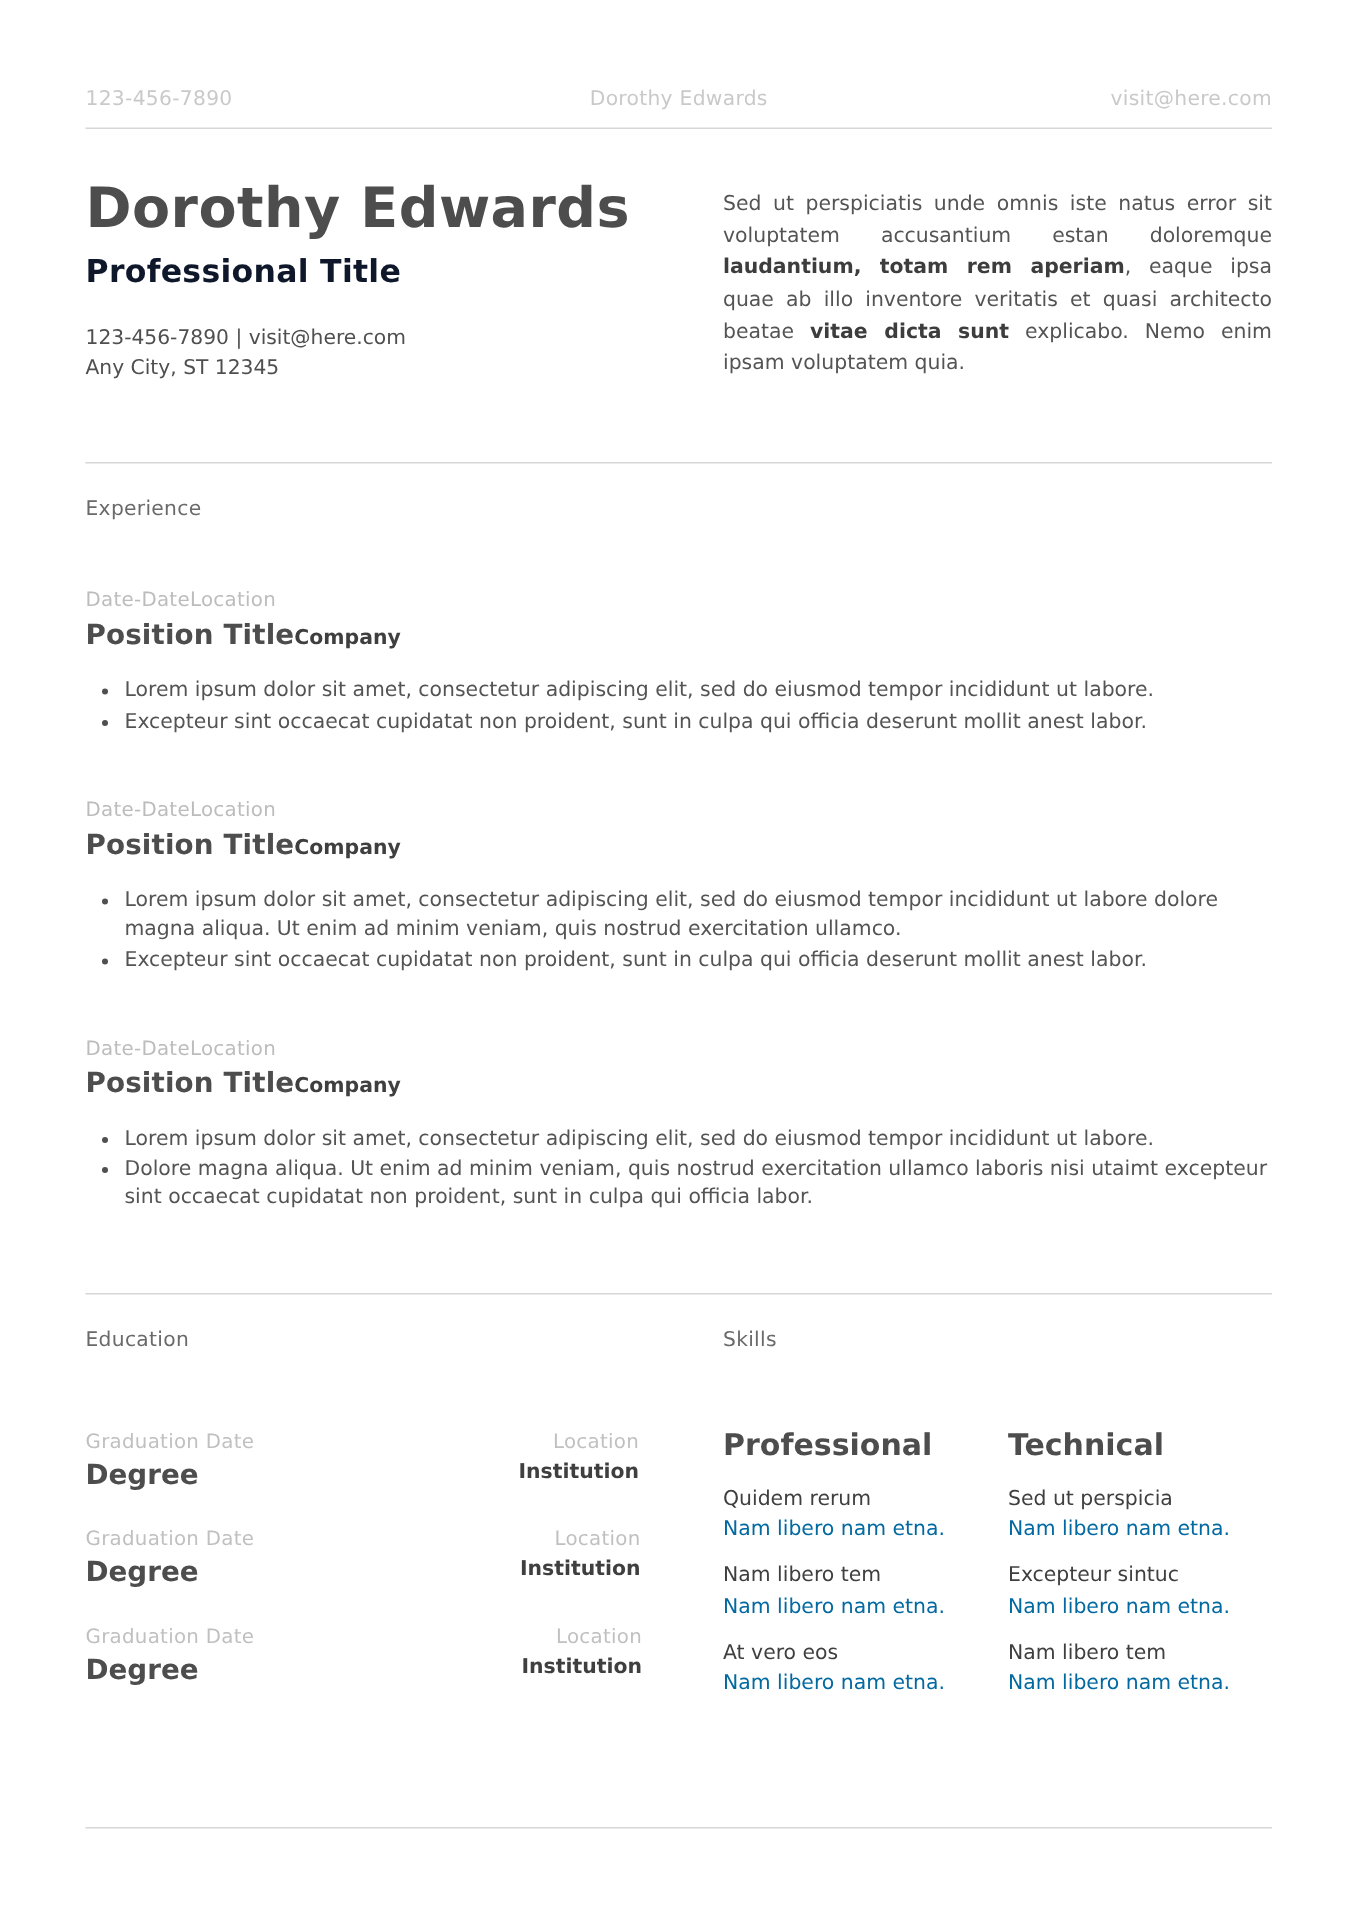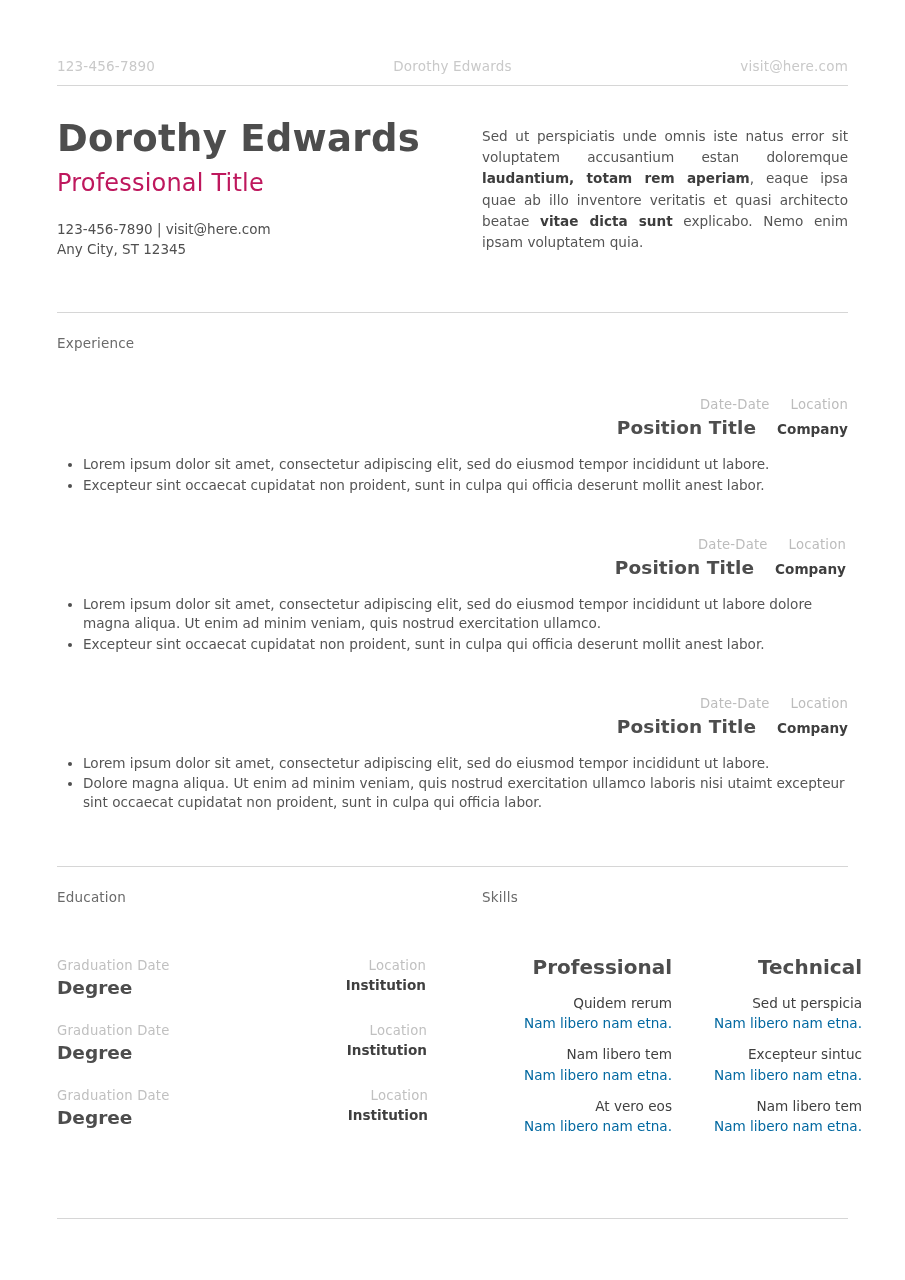--- a/index.html
+++ b/index.html
@@ -67,23 +67,23 @@
   }
   .full-name {
     font-size: 37px;
     font-weight: 600;
     color: #4d4d4d;
     letter-spacing: 0.3px;
     line-height: 1.05;
     margin: 0;
   }
   .prof-title {
-    font-size: 24px;
-    font-weight: 400;
-    color: #be185d;
+    font-size: 21px;
+    font-weight: 700;
+    color: #0f172a;
     margin: 10px 0 0 0;
     letter-spacing: 0.2px;
   }
   .contact-lines {
     margin-top: 22px;
     font-size: 13.5px;
     line-height: 1.5;
     color: #4f4f4f;
   }
   .summary {
@@ -104,23 +104,22 @@
     color: #6a6a6a;
     margin-top: 22px;
     letter-spacing: 0.2px;
   }
 
   
   .entry { margin-top: 46px; }
   .entry.tight { margin-top: 42px; }
   .entry-row {
     display: flex;
-    justify-content: flex-end;
+    justify-content: flex-start;
     align-items: baseline;
-    gap: 21px;
   }
   .entry-meta {
     font-size: 13.2px;
     color: #bcbcbc;
     letter-spacing: 0.2px;
   }
   .entry-title {
     font-size: 18.5px;
     font-weight: 600;
     color: #4d4d4d;
@@ -188,21 +187,21 @@
     font-size: 13.6px;
     font-weight: 700;
     color: #3f3f3f;
   }
   .edu-row.deg-row { margin-top: 4px; }
   .edu-pad-0 { padding-right: 56px; }
   .edu-pad-1 { padding-right: 55px; }
   .edu-pad-2 { padding-right: 54px; }
 
   .skill-groups { display: flex; margin-top: 50px; }
-  .skill-group { width: 190px; flex: 0 0 190px; text-align: right; }
+  .skill-group { width: 190px; flex: 0 0 190px; }
   .skill-group-title {
     font-size: 20px;
     font-weight: 600;
     color: #4d4d4d;
     margin-bottom: 14px;
   }
   .skill-item { margin-bottom: 10px; }
   .skill-name {
     font-size: 13.6px;
     font-weight: 400;

